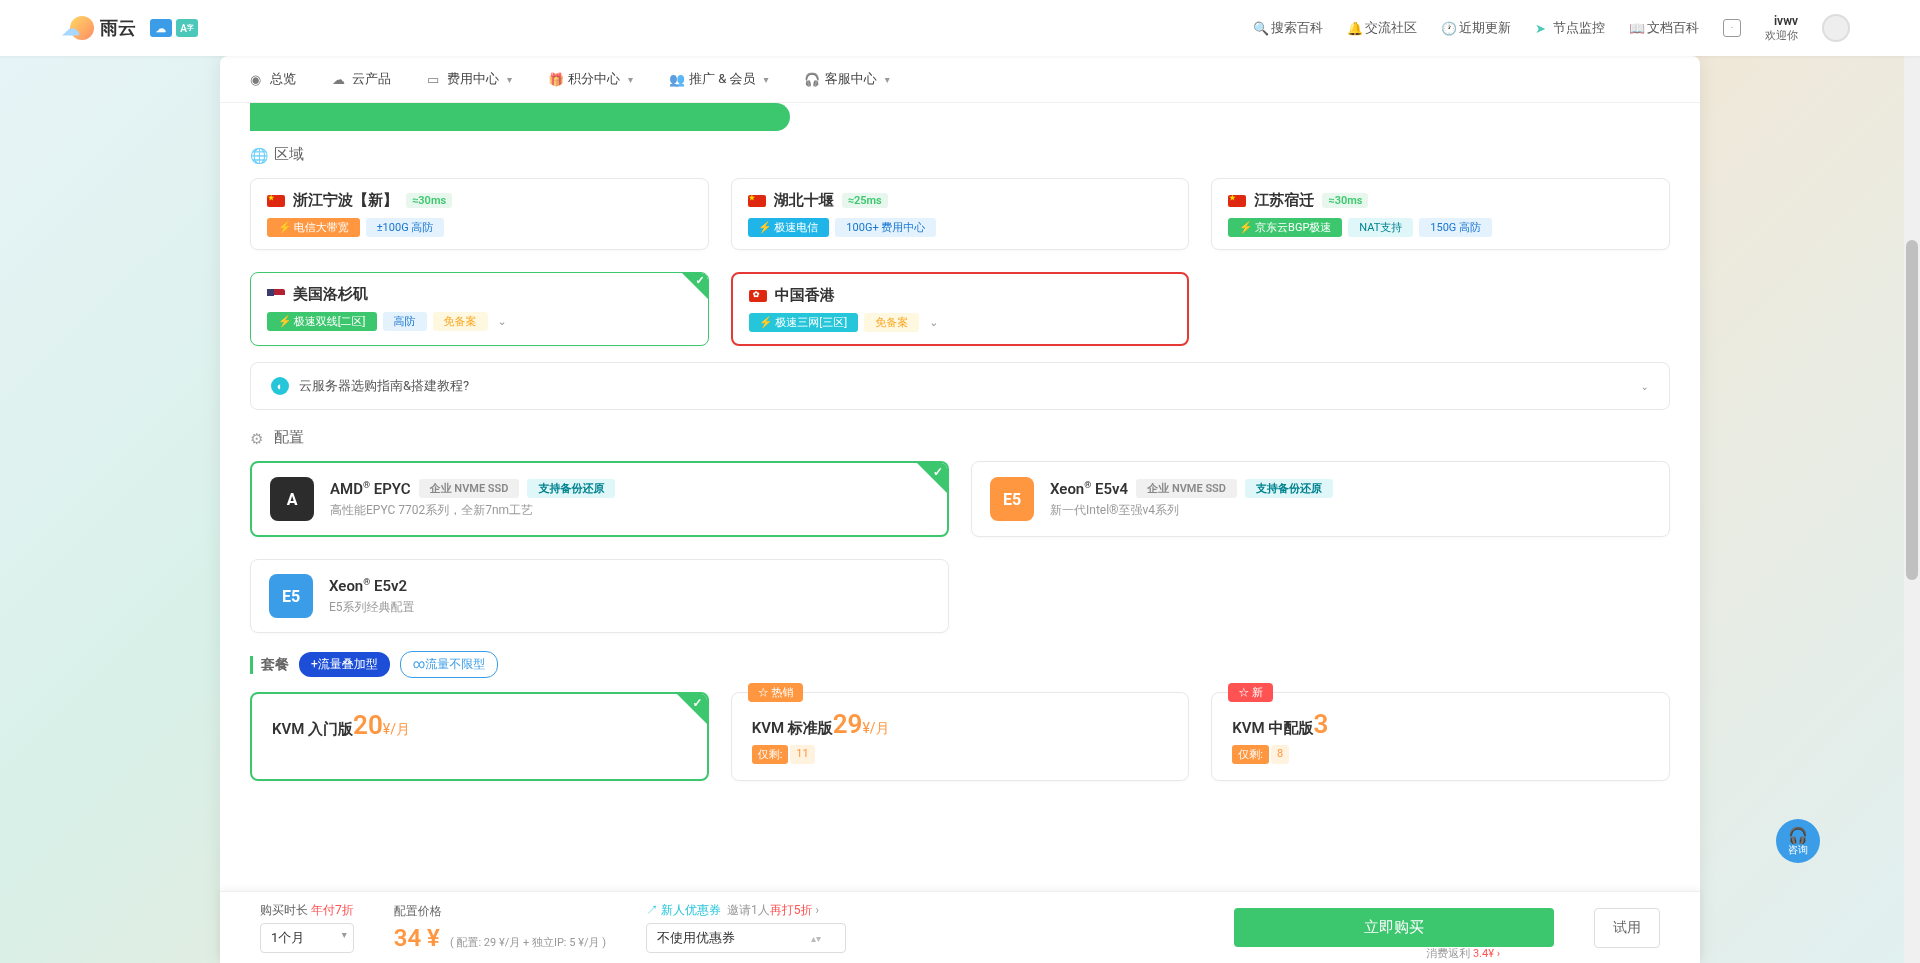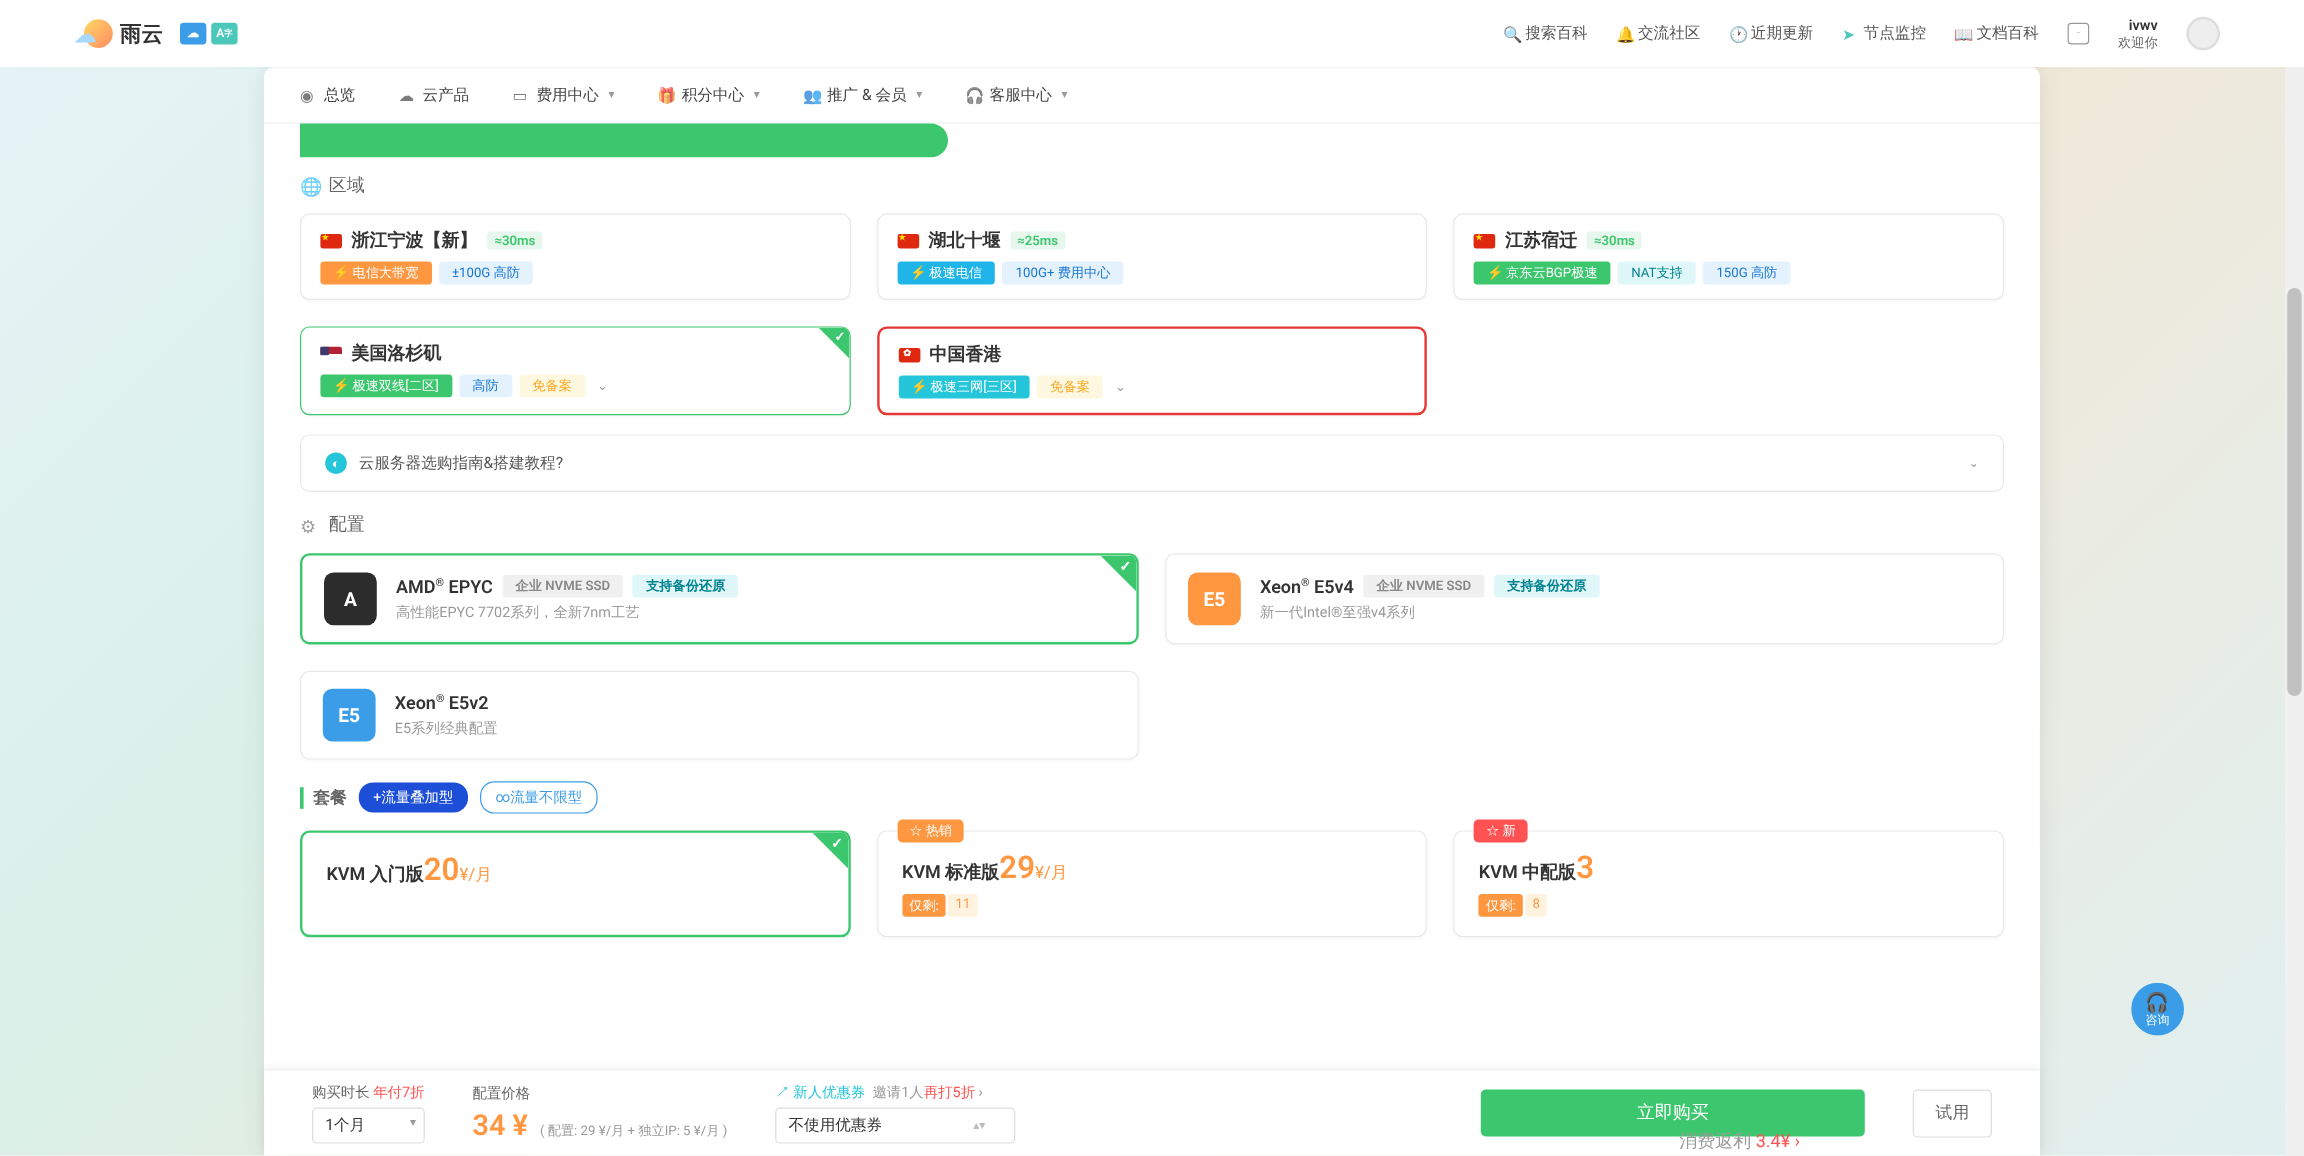--- a/index.html
+++ b/index.html
@@ -104,21 +104,21 @@
 .bb-label .red{color:#ff5252}
 .bb-select{border:1px solid #ddd;padding:5px 20px 5px 10px;border-radius:4px;font-size:13px;background:#fff;cursor:pointer;position:relative;min-width:80px}
 .bb-price{color:#ff9640;font-size:24px;font-weight:600}
 .bb-detail{font-size:11px;color:#999}
 .bb-coupon-head{display:flex;gap:6px;font-size:12px}
 .bb-coupon-head .c1{color:#26c6da}
 .bb-coupon-head .c2{color:#999}
 .bb-coupon-head .c2 b{color:#ff5252;font-weight:normal}
 .bb-coupon-sel{border:1px solid #ddd;padding:5px 24px 5px 10px;border-radius:4px;font-size:13px;width:200px;display:flex;justify-content:space-between;align-items:center;background:#fff}
 .bb-spacer{flex:1}
-.bb-rebate{position:absolute;bottom:2px;right:200px;font-size:15px;color:#999}
+.bb-rebate{position:absolute;bottom:2px;right:200px;font-size:11px;color:#999}
 .bb-rebate .r{color:#ff5252}
 .btn-buy{background:#3cc76e;color:#fff;padding:10px 130px;border:none;border-radius:4px;font-size:15px;cursor:pointer}
 .btn-try{background:#fff;border:1px solid #ddd;padding:10px 18px;border-radius:4px;font-size:14px;cursor:pointer;color:#666}
 .float-help{position:fixed;right:100px;bottom:100px;width:44px;height:44px;border-radius:50%;background:#3b9de8;color:#fff;display:flex;flex-direction:column;align-items:center;justify-content:center;font-size:10px;cursor:pointer;z-index:50}
 .float-help .ic{font-size:16px;margin-bottom:-2px}
 .scrollbar{position:fixed;right:0;top:0;bottom:0;width:16px;background:#f0f0f0}
 .scroll-thumb{position:absolute;right:2px;width:12px;background:#c0c0c0;border-radius:6px}
 </style>
 </head>
 <body>

